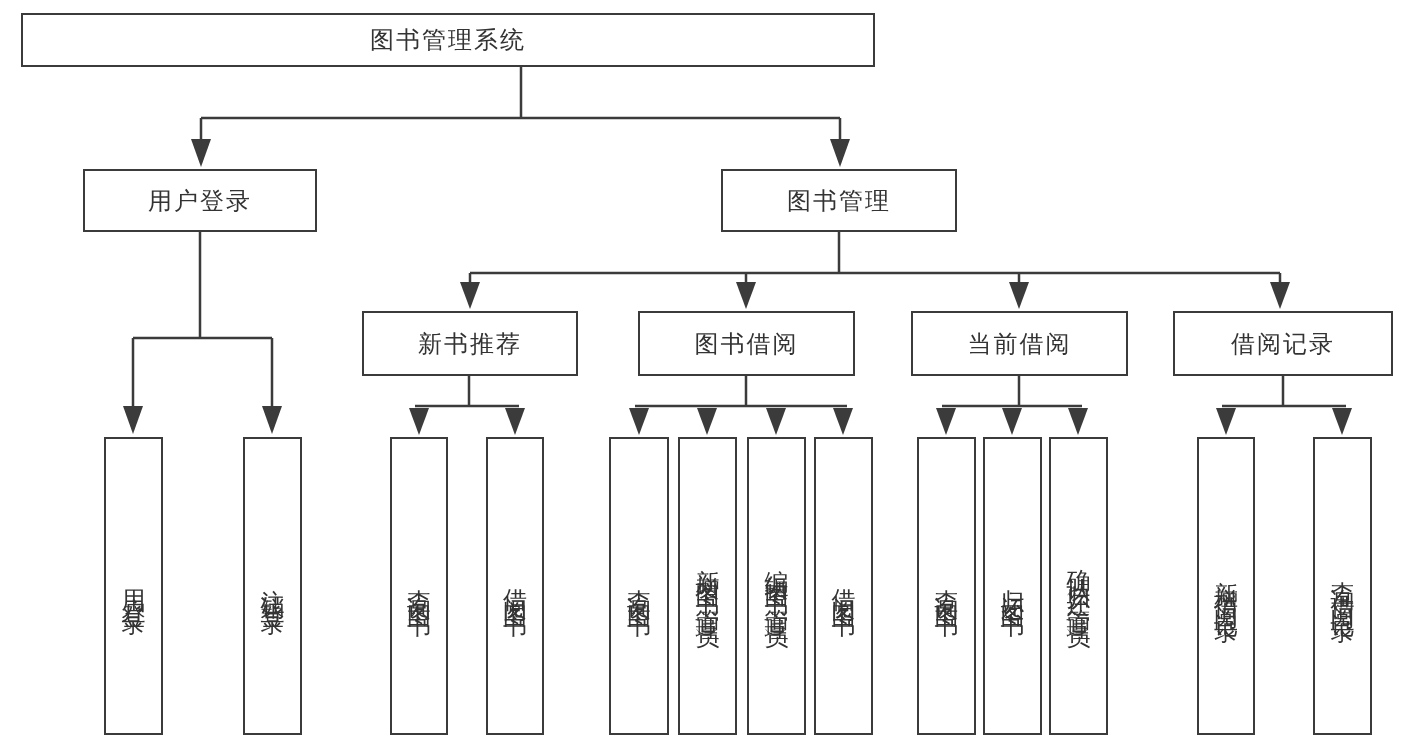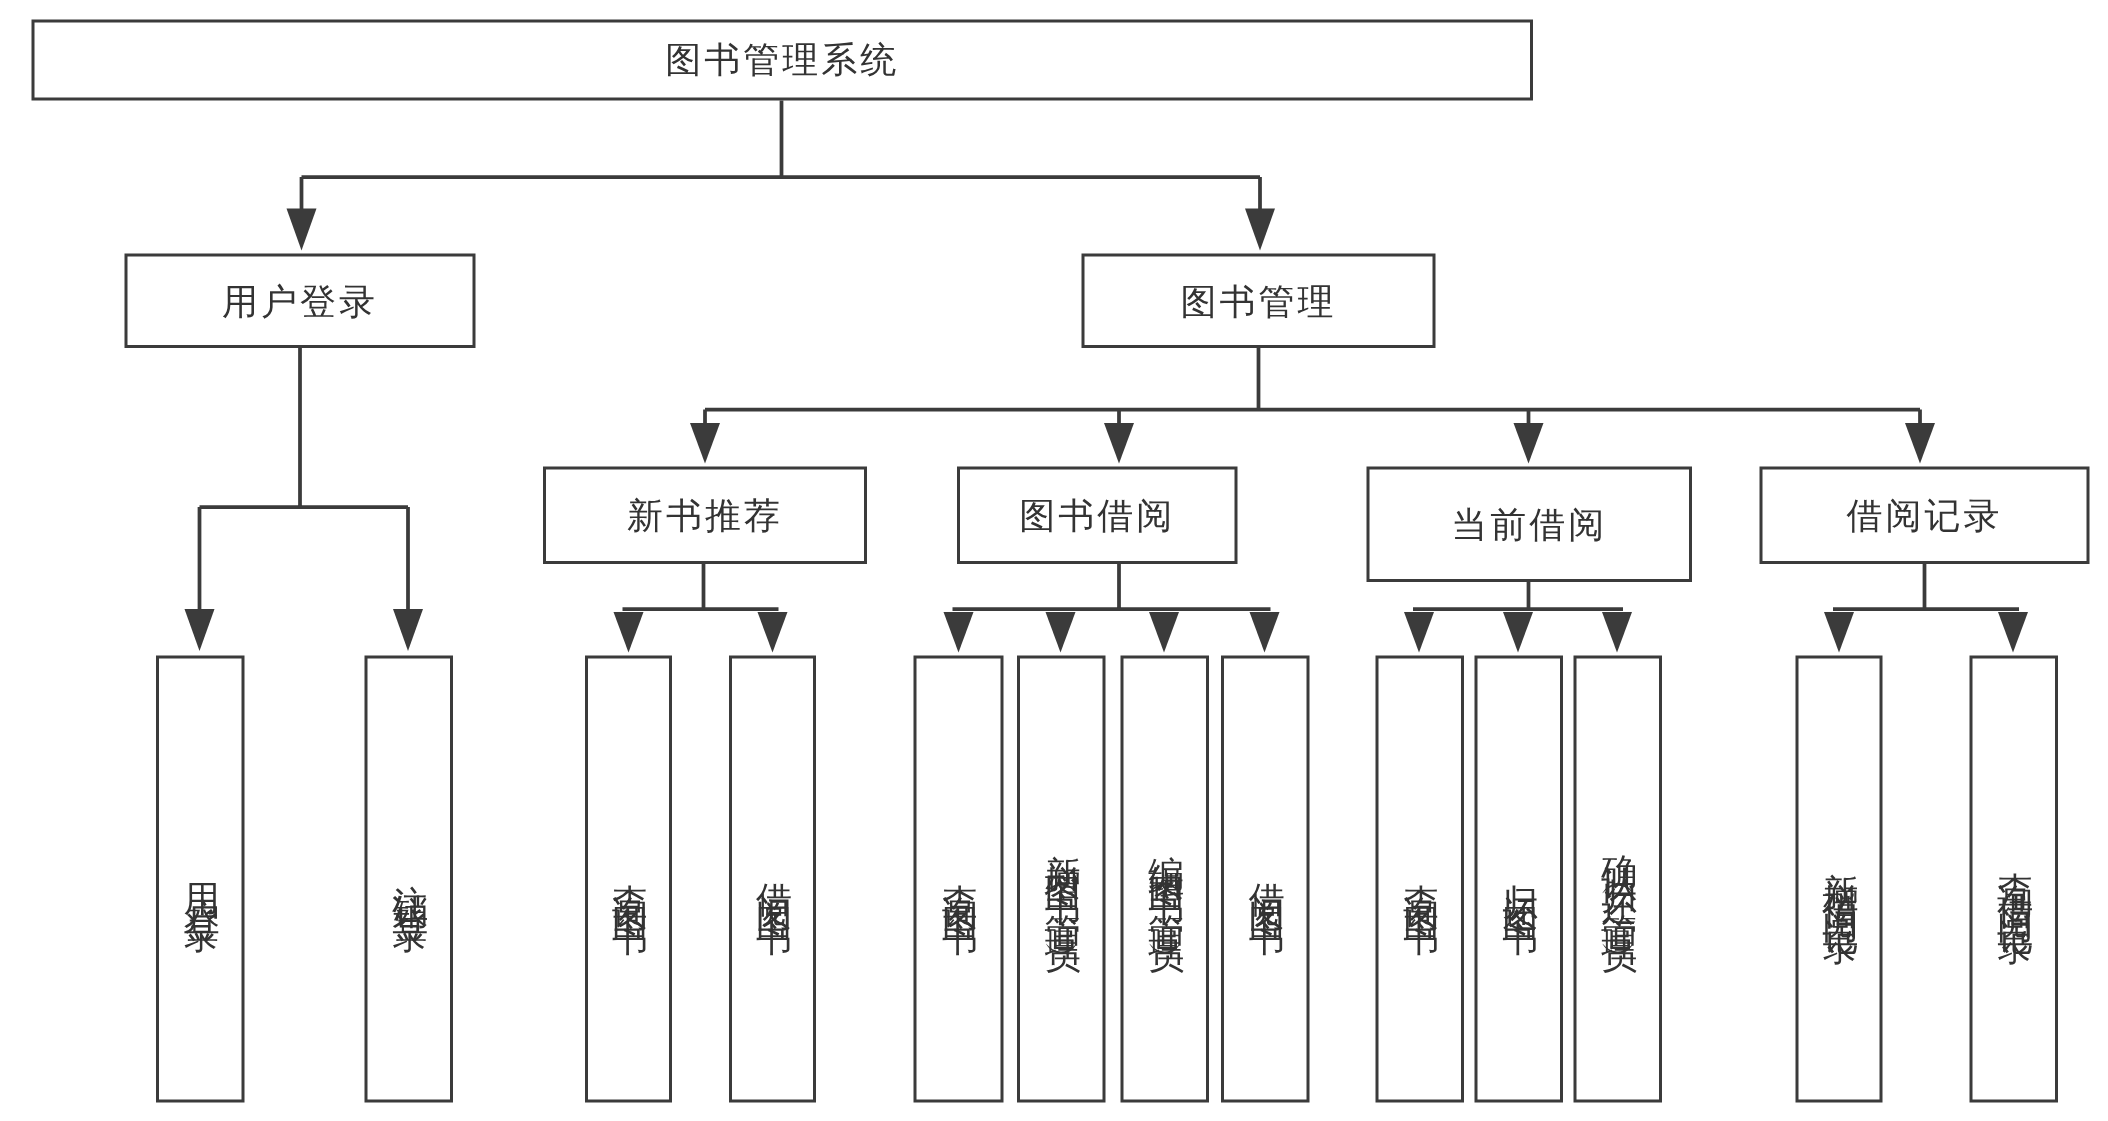--- a/index.html
+++ b/index.html
@@ -98,38 +98,38 @@
       <polygon class="head" points="766,408 786,408 776,435"></polygon>
       <polygon class="head" points="833,408 853,408 843,435"></polygon>
       <polygon class="head" points="936,408 956,408 946,435"></polygon>
       <polygon class="head" points="1002,408 1022,408 1012,435"></polygon>
       <polygon class="head" points="1068,408 1088,408 1078,435"></polygon>
       <polygon class="head" points="1216,408 1236,408 1226,435"></polygon>
       <polygon class="head" points="1332,408 1352,408 1342,435"></polygon>
     </g>
   </svg>
 
-  <div class="box" style="left:21px; top:13px; width:1001px; height:54px;">
+  <div class="box" style="left:21px; top:13px; width:854px; height:54px;">
     <span class="label">图书管理系统</span>
   </div>
 
   <div class="box" style="left:83px; top:169px; width:234px; height:63px;">
     <span class="label">用户登录</span>
   </div>
   <div class="box" style="left:362px; top:311px; width:216px; height:65px;">
     <span class="label">新书推荐</span>
   </div>
 
   <div class="box" style="left:721px; top:169px; width:236px; height:63px;">
     <span class="label">图书管理</span>
   </div>
-  <div class="box" style="left:638px; top:311px; width:187px; height:65px;">
+  <div class="box" style="left:638px; top:311px; width:217px; height:65px;">
     <span class="label">图书借阅</span>
   </div>
-  <div class="box" style="left:911px; top:311px; width:217px; height:77px;">
+  <div class="box" style="left:911px; top:311px; width:217px; height:65px;">
     <span class="label">当前借阅</span>
   </div>
   <div class="box" style="left:1173px; top:311px; width:220px; height:65px;">
     <span class="label">借阅记录</span>
   </div>
 
   <div class="vbox" style="left:104px; top:437px; width:59px; height:298px;">
     <span class="vlabel">用户登录</span>
   </div>
   <div class="vbox" style="left:243px; top:437px; width:59px; height:298px;">

